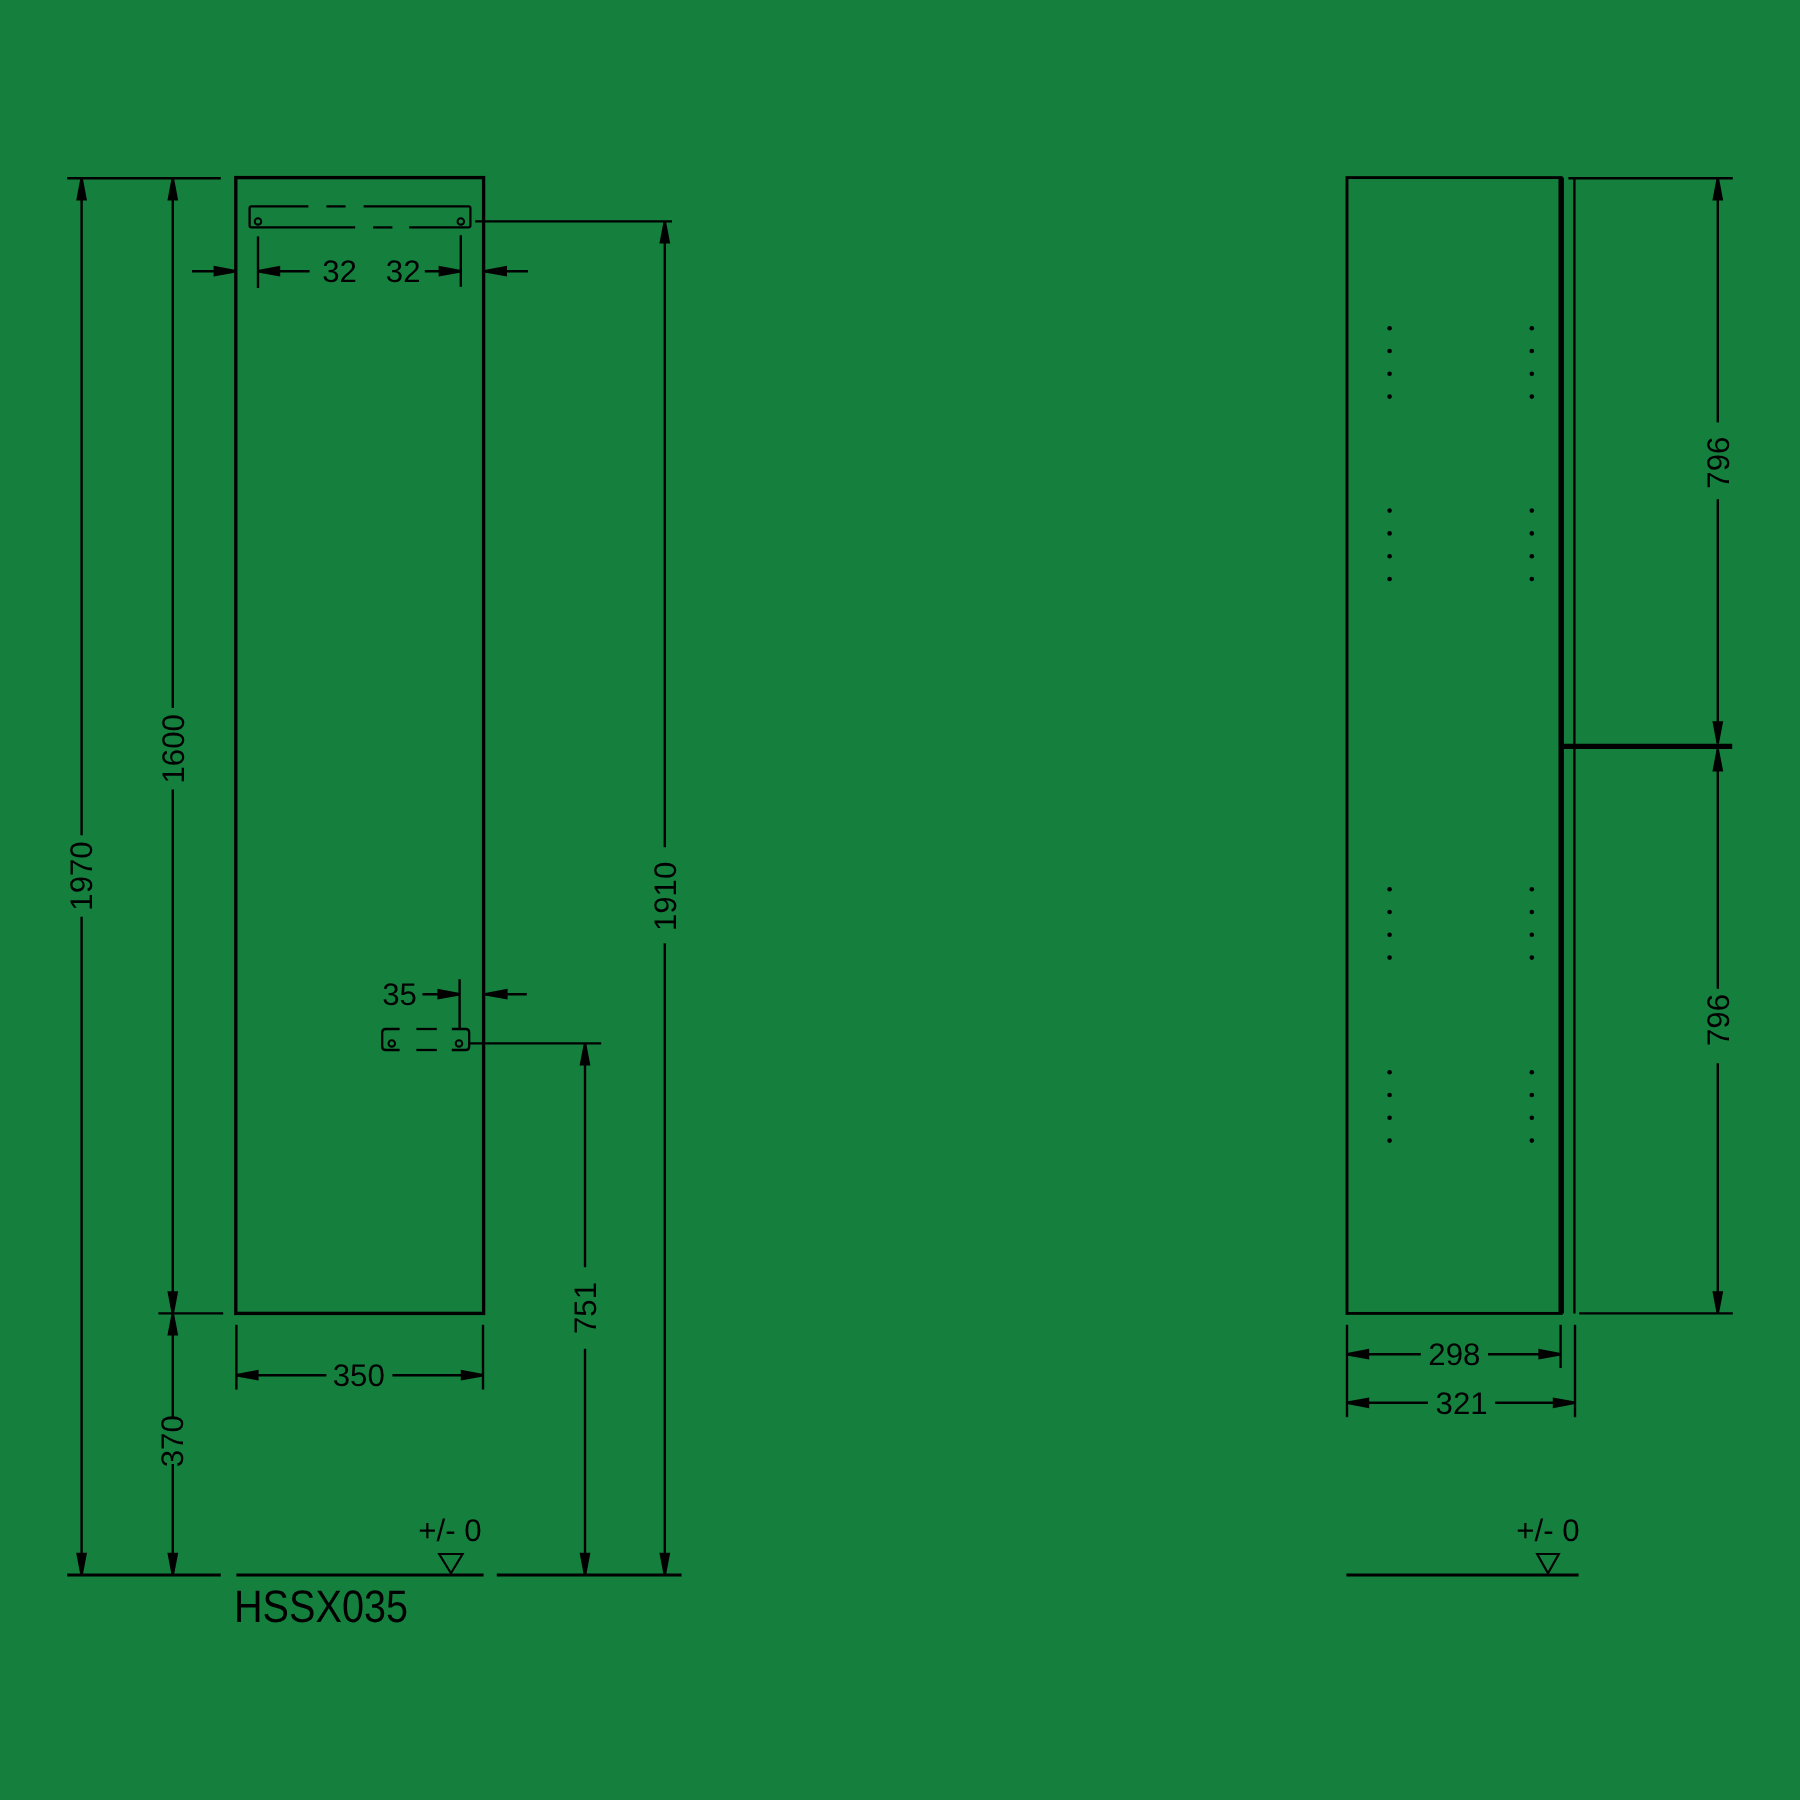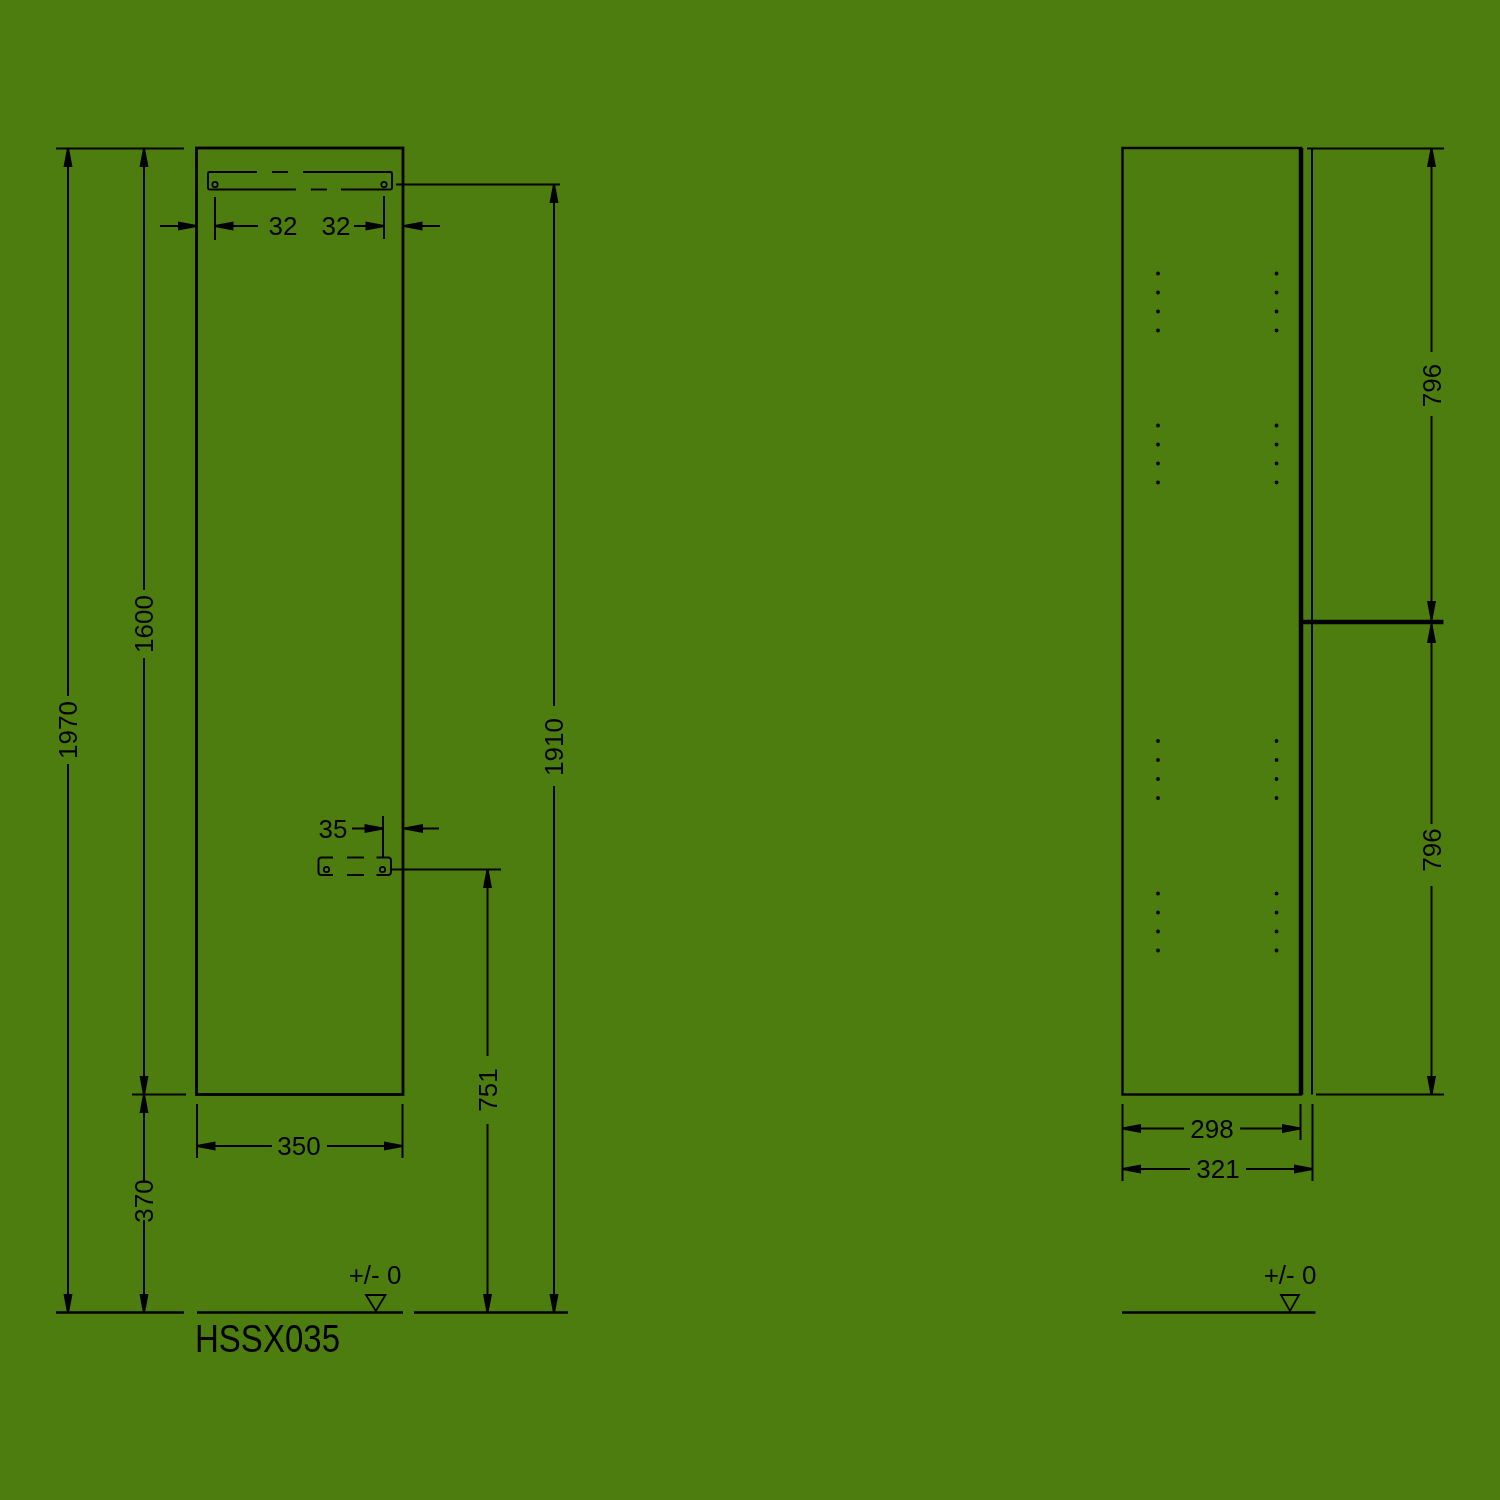--- a/index.html
+++ b/index.html
@@ -1,16 +1,16 @@
 <!DOCTYPE html>
 <html><head>
 <meta charset="utf-8">
 <style>
   html,body{margin:0;padding:0;background:#ffffff;}
-  .page{width:1500px;height:1500px;position:relative;background:#4d7c0f;}
+  .page{width:1500px;height:1500px;position:relative;background:#15803d;}
   svg text{font-family:"Liberation Sans",sans-serif;fill:#000;}
 </style>
 </head>
 <body>
 <div class="page">
 <svg width="1500" height="1500" viewBox="0 0 1500 1500" xmlns="http://www.w3.org/2000/svg">
 <g stroke="#000" stroke-width="2" fill="none" stroke-linecap="butt">
 
 <rect x="196.5" y="148" width="206.5" height="946.5" stroke-width="2.8"></rect>
 

